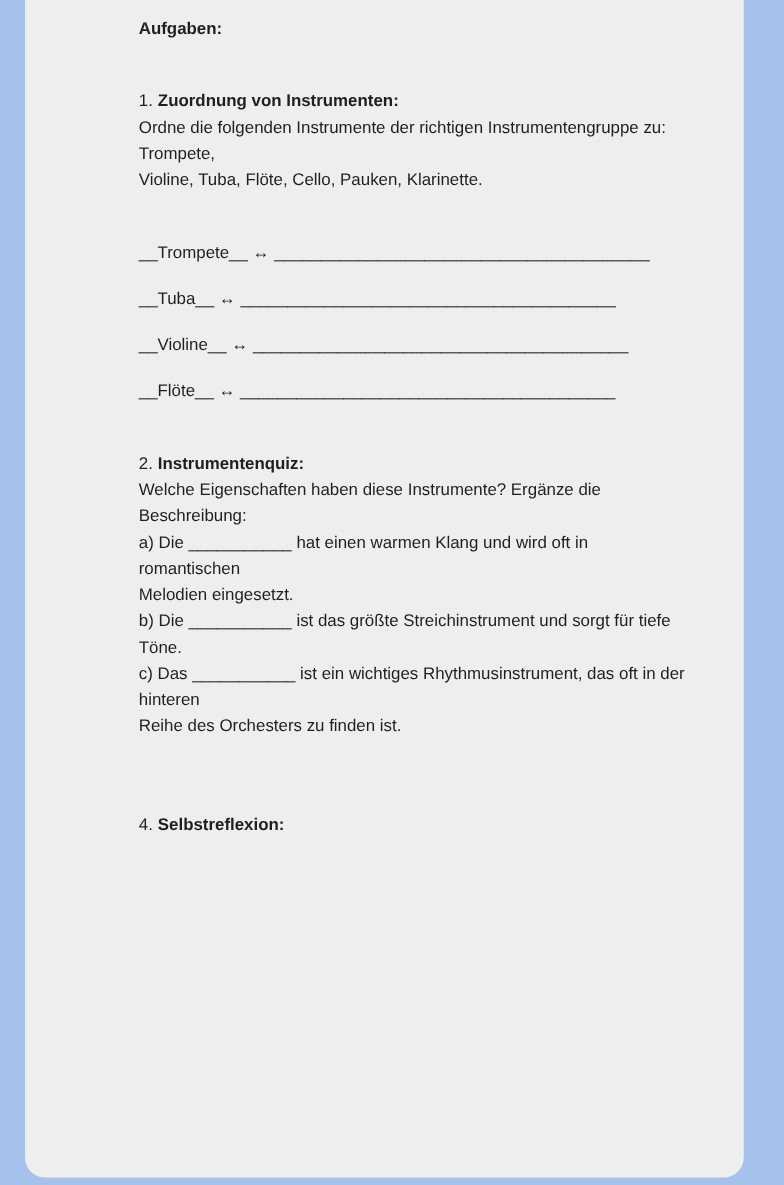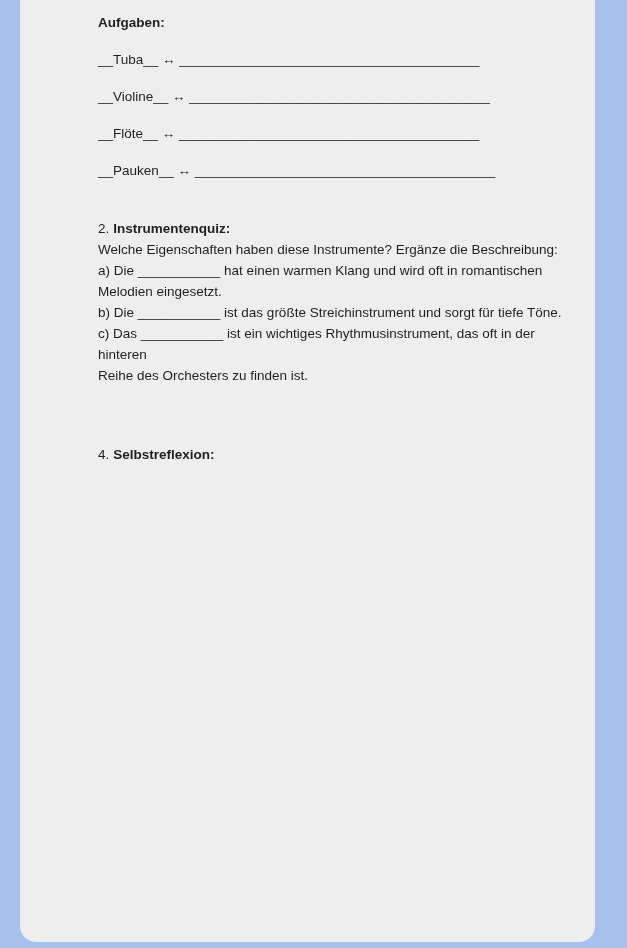--- a/index.html
+++ b/index.html
@@ -21,41 +21,46 @@
     border-radius: 16px;
     box-sizing: border-box;
   }
   .content {
     padding: 36px 24px 0 73px;
     font-size: 13.5px;
     line-height: 21px;
     color: #1f1f1f;
   }
   .block {
-    margin: 16px 5px;
+    margin: 16px 18px;
     white-space: pre-line;
   }
   .block:first-child { margin-top: 0; }
   .bold { font-weight: bold; }
   .sec-num { margin-right: 4px; }
   .lines { white-space: pre-line; }
 </style>
 </head>
 <body>
 
 <div class="card">
   <div class="content">
 
     <div class="block bold">Aufgaben:</div>
 
+    <div class="block">
+      <span class="sec-num">1.</span><span class="bold">Zuordnung von Instrumenten:</span>
+      <div class="lines">Ordne die folgenden Instrumente der richtigen Instrumentengruppe zu: Trompete,
+Violine, Tuba, Flöte, Cello, Pauken, Klarinette.</div>
+    </div>
 
+    <div class="block">__Trompete__ ↔ ________________________________________</div>
     <div class="block">__Tuba__ ↔ ________________________________________</div>
     <div class="block">__Violine__ ↔ ________________________________________</div>
     <div class="block">__Flöte__ ↔ ________________________________________</div>
-    <div class="block">__Pauken__ ↔ ________________________________________</div>
 
     <div class="block">
       <span class="sec-num">2.</span><span class="bold">Instrumentenquiz:</span>
       <div class="lines">Welche Eigenschaften haben diese Instrumente? Ergänze die Beschreibung:
 a) Die ___________ hat einen warmen Klang und wird oft in romantischen
 Melodien eingesetzt.
 b) Die ___________ ist das größte Streichinstrument und sorgt für tiefe Töne.
 c) Das ___________ ist ein wichtiges Rhythmusinstrument, das oft in der hinteren
 Reihe des Orchesters zu finden ist.</div>
     </div>

